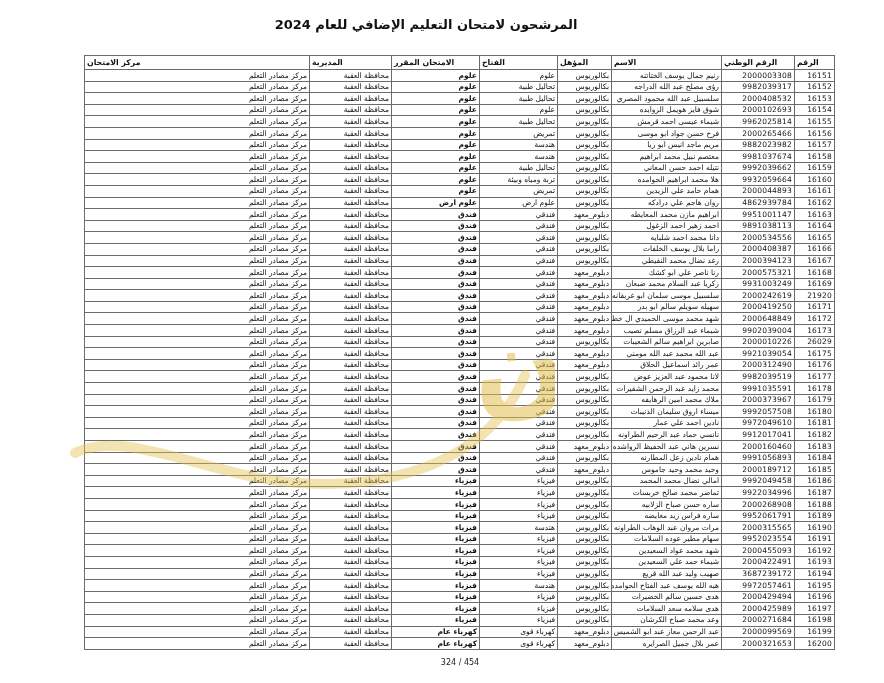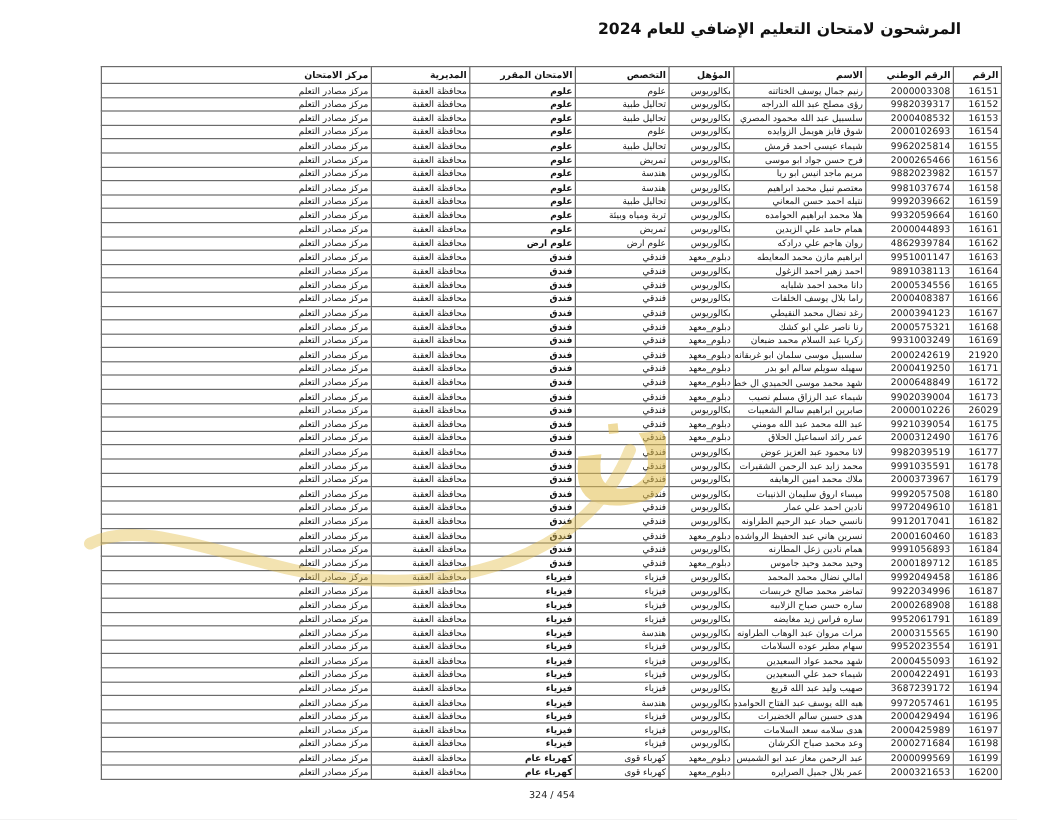--- a/index.html
+++ b/index.html
@@ -1,36 +1,36 @@
 <!DOCTYPE html>
 <html lang="ar"><head>
 <meta charset="utf-8">
 <style>
   html,body{margin:0;padding:0;background:#e8e8e8;}
   .page{
     position:relative;width:884px;height:683px;background:#ffffff;
     font-family:"DejaVu Sans","Liberation Sans",sans-serif;overflow:hidden;
   }
   .title{
-    position:absolute;top:17px;right:49px;width:750px;
+    position:absolute;top:17px;right:49px;width:750px;text-align:center;
     direction:rtl;font-weight:bold;font-size:13px;color:#111;
     transform:translateX(-34px);
   }
   table.roster{
     position:absolute;top:55px;right:49px;width:750px;
     border-collapse:collapse;direction:rtl;table-layout:fixed;
     color:#131313;
   }
   table.roster th,table.roster td{
     border:1px solid #6b6b6b;overflow:hidden;white-space:nowrap;
     font-size:7.5px;padding:0 2px;line-height:1;vertical-align:middle;
   }
   table.roster thead tr{height:14px;}
   table.roster tbody tr{height:11.6px;}
-  table.roster th{font-weight:bold;text-align:right;font-size:7.8px;}
+  table.roster th{font-weight:bold;text-align:left;font-size:7.8px;}
   table.roster td{text-align:right;}
   td.c-num,td.c-nid{font-size:8.6px;letter-spacing:.2px;text-align:right;}
   td.c-exam{font-weight:bold;}
   .footer{
     position:absolute;top:648px;left:18px;width:884px;text-align:center;
     font-size:8px;color:#222;margin-top:10px;
   }
   .watermark{
     position:absolute;left:55px;top:315px;width:500px;height:200px;
     pointer-events:none;opacity:.55;z-index:5;
@@ -53,21 +53,21 @@
         <col style="width:88px">
       <col style="width:82px">
         <col style="width:225px">
     </colgroup>
     <thead>
       <tr>
         <th>الرقم</th>
         <th>الرقم الوطني</th>
         <th>الاسم</th>
         <th>المؤهل</th>
-        <th>التخصص</th>
+        <th>الفتاح</th>
         <th>الامتحان المقرر</th>
         <th>المديرية</th>
         <th>مركز الامتحان</th>
       </tr>
     </thead>
     <tbody>
 
         <tr>
           <td class="c-num">16151</td>
           <td class="c-nid">2000003308</td>

